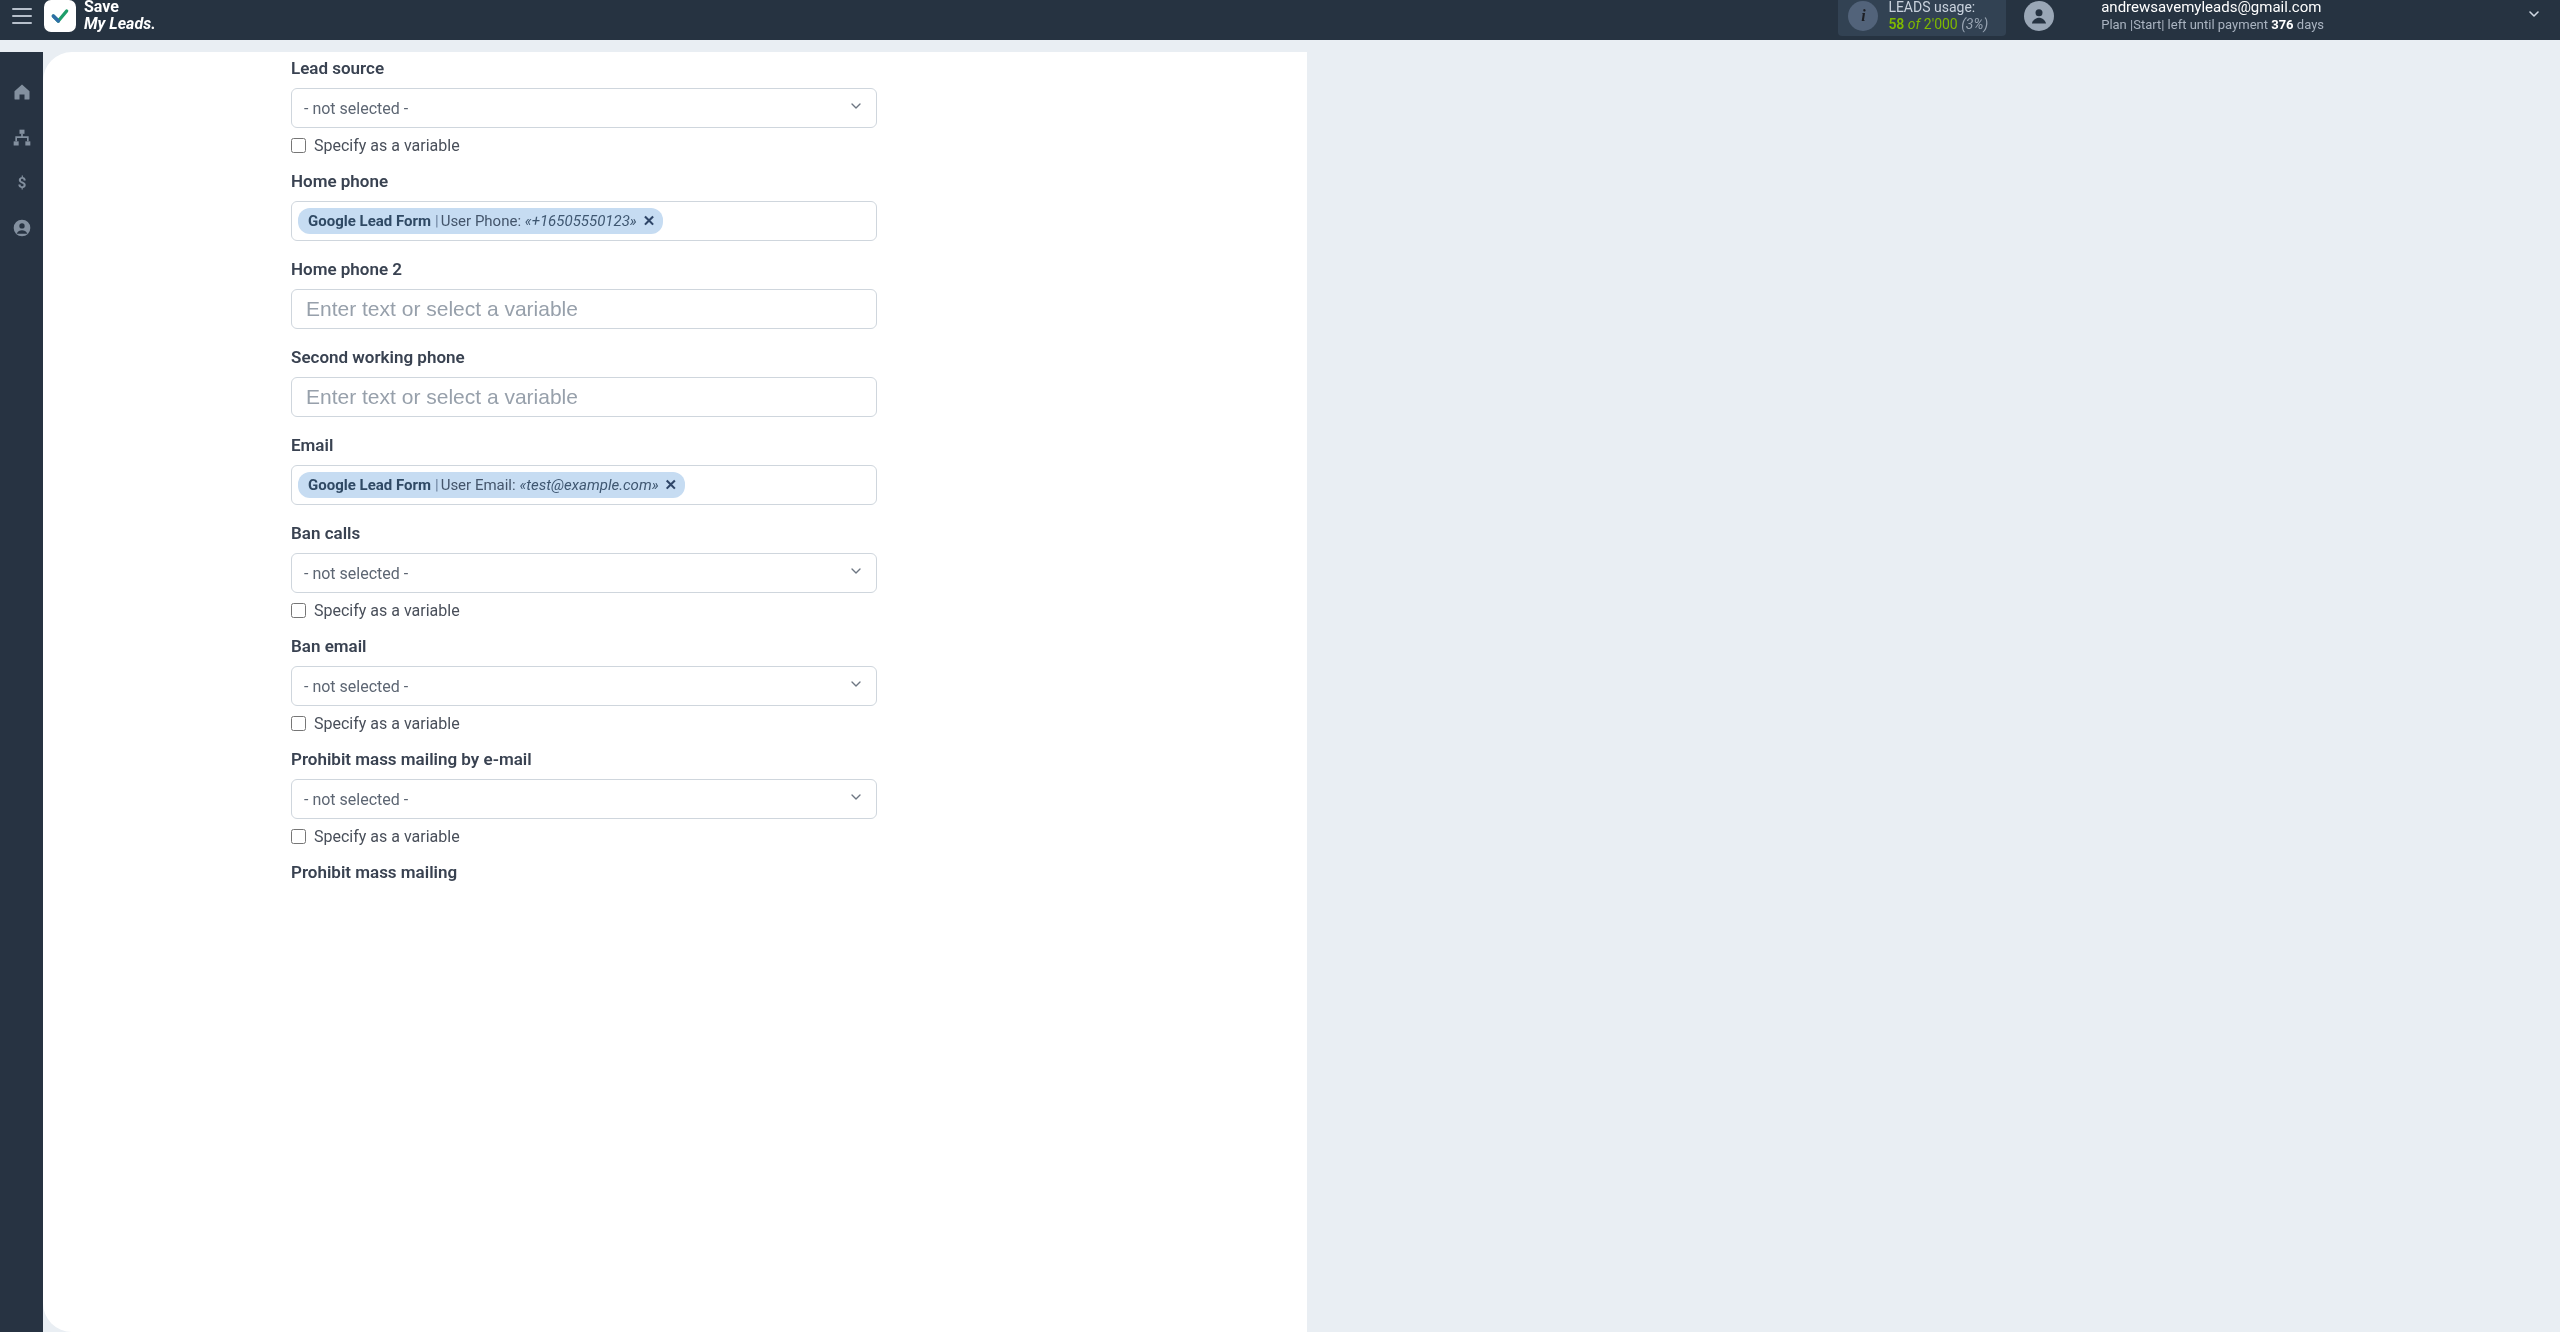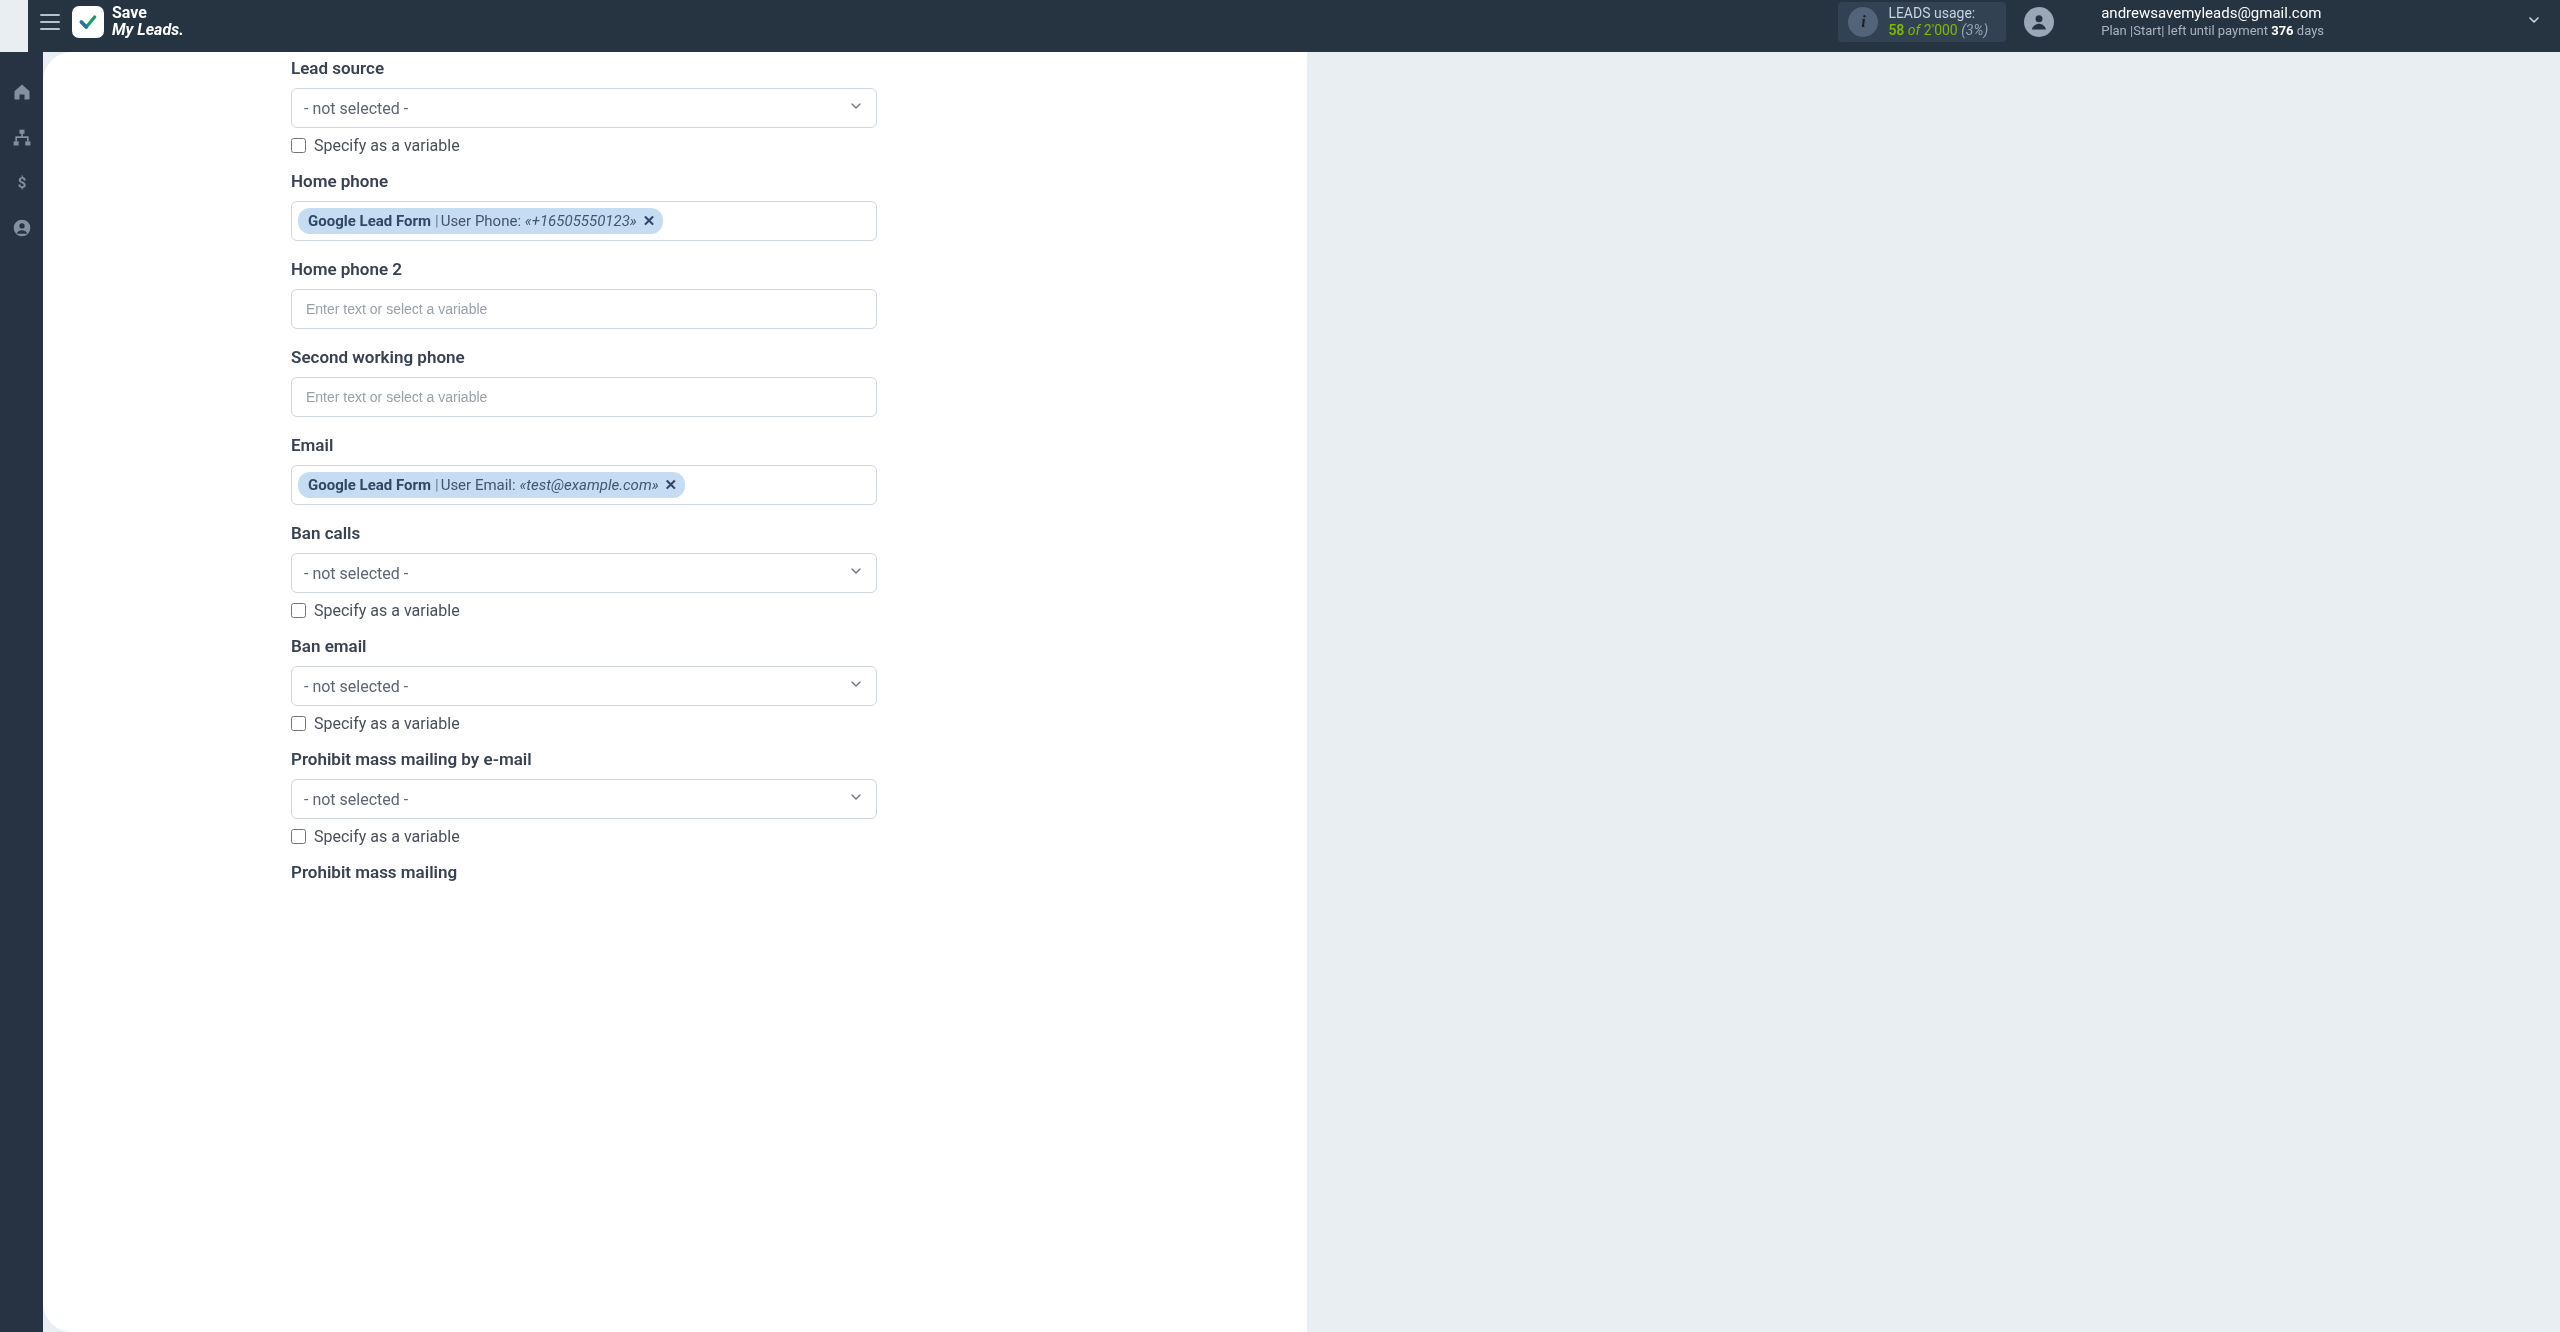--- a/index.html
+++ b/index.html
@@ -22,25 +22,24 @@
     font-size:16px;
     color:var(--text-dark);
     background:var(--page-bg);
     overflow:hidden;
   }
 
   
   .topbar{
     display:flex;
     align-items:center;
-    height:52px;
+    height:40px;
     background:var(--topbar-bg);
     color:#e4e9ef;
     padding:0 18px 9px 8px;
-    margin-left:28px;
   }
   .hamburger{
     width:28px;height:28px;display:flex;flex-direction:column;justify-content:center;
     gap:5px;cursor:pointer;padding:0 4px;margin-right:8px;
   }
   .hamburger span{display:block;width:20px;height:2px;background:#b7c0cb;border-radius:1px;}
   .logo-badge{
     width:32px;height:32px;background:#ffffff;border-radius:7px;display:flex;align-items:center;justify-content:center;
     margin-right:8px;
   }
@@ -101,21 +100,21 @@
   .form-group.tight{margin-bottom:8px;}
   .fld-label{font-size:17px;font-weight:600;color:#394251;margin-bottom:10px;}
   .select-box, .text-box, .chip-box{
     width:100%;height:40px;border:1px solid var(--border);border-radius:6px;
     background:#fff;display:flex;align-items:center;padding:0 12px;gap:28px;
   }
   .select-box{justify-content:space-between;cursor:pointer;}
   .select-value{color:#5d6673;font-size:16px;}
   .select-caret{color:#6d7682;}
   .text-box input{
-    border:none;outline:none;width:100%;height:100%;font-size:14px;color:#4d7c0f;background:transparent;
+    border:none;outline:none;width:100%;height:100%;font-size:21px;color:#4d7c0f;background:transparent;
   }
   .text-box input::placeholder{color:#97a0ab;}
   .chip-box{padding:0 6px;}
   .chip{
     display:inline-flex;align-items:flex-end;background:var(--chip-bg);color:var(--chip-text);
     border-radius:12px;padding:4px 8px 4px 10px;font-size:15px;
   }
   .chip-strong{font-weight:700;color:#2f4964;}
   .chip-sep{margin:0 2px 0 4px;color:#6b7f9b;}
   .chip-field{color:#44556b;}

